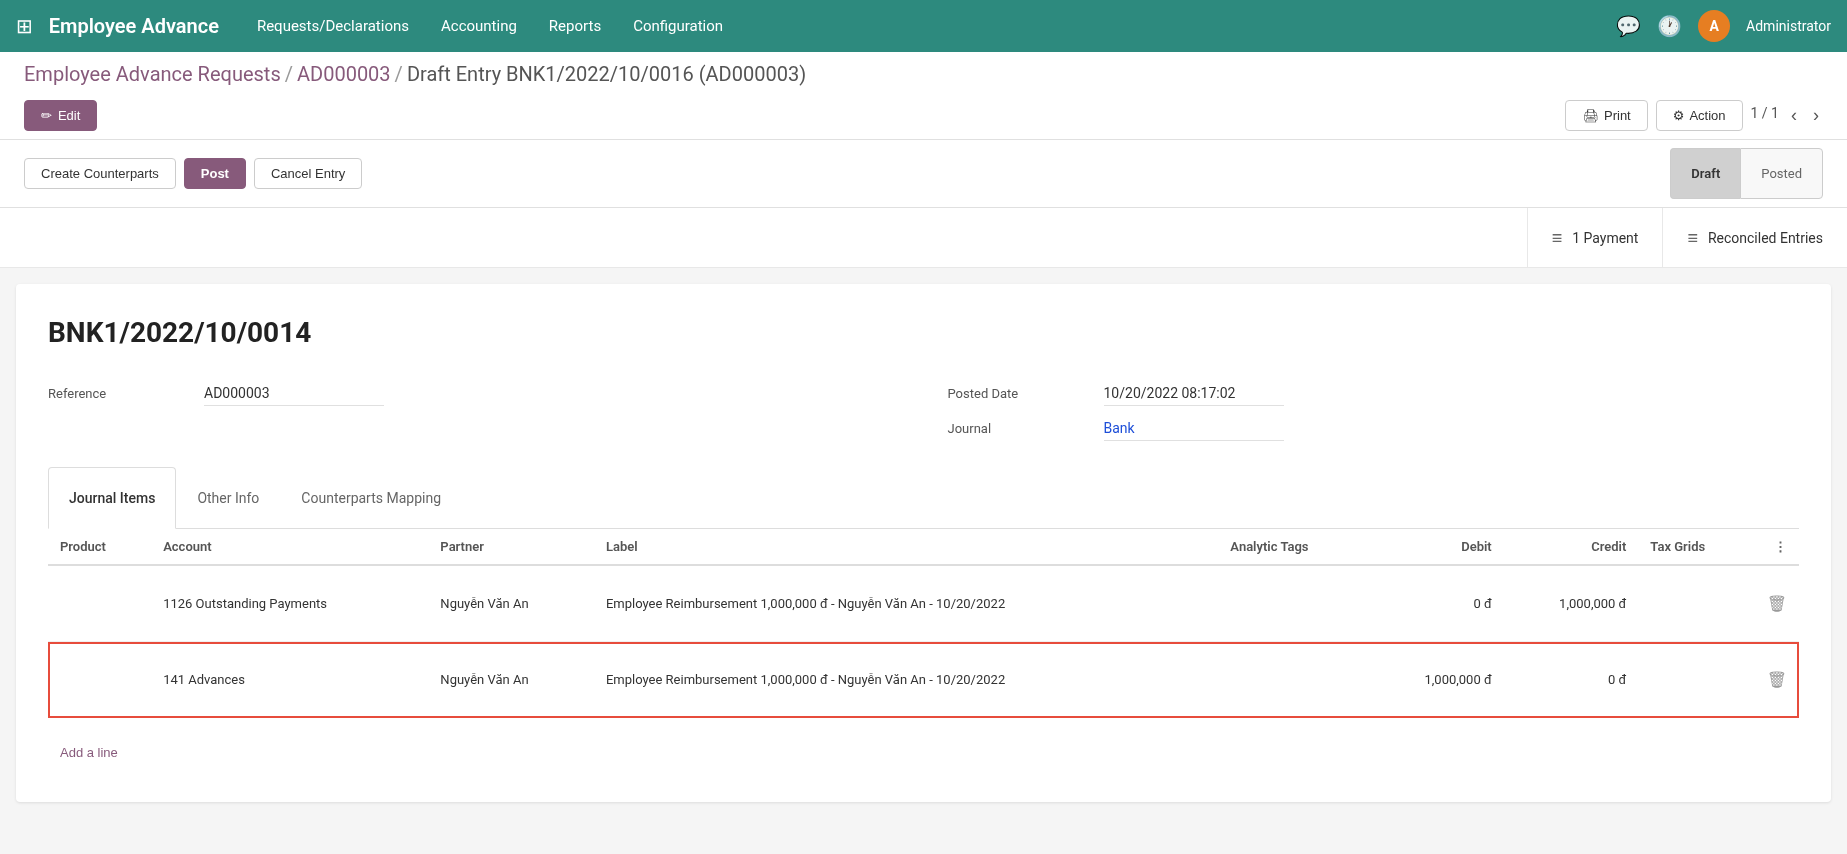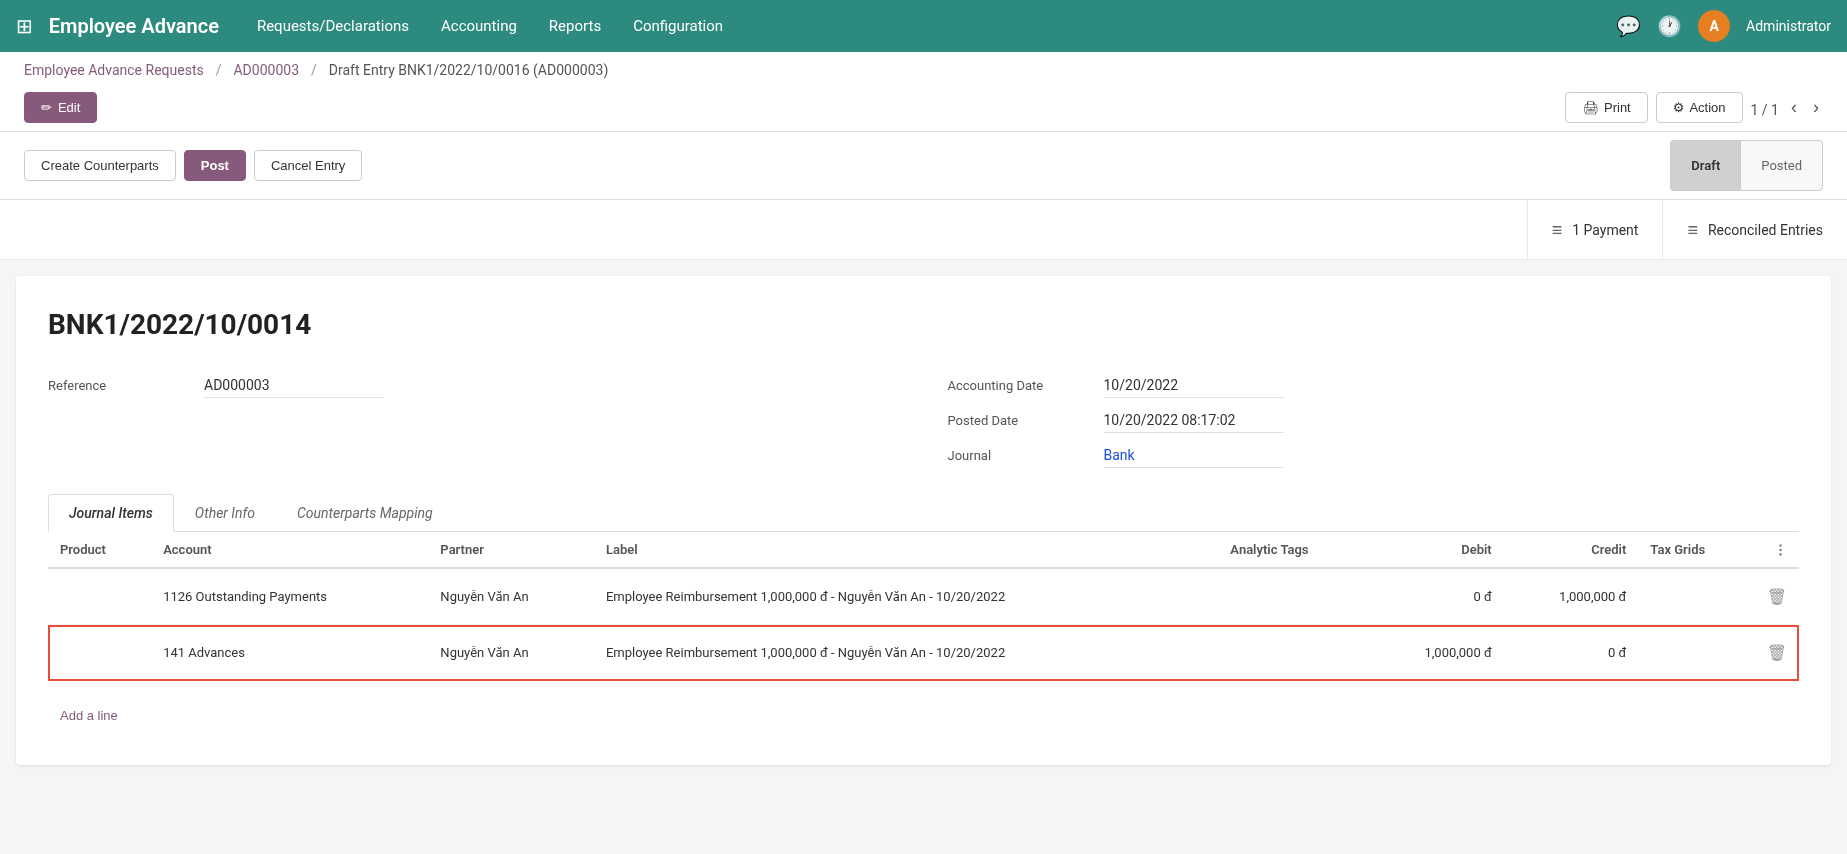--- a/index.html
+++ b/index.html
@@ -23,21 +23,21 @@
     .topnav-icon { font-size: 20px; cursor: pointer; opacity: 0.9; }
     .topnav-avatar { width: 32px; height: 32px; background: #e67e22; border-radius: 50%; display: flex; align-items: center; justify-content: center; font-weight: bold; font-size: 14px; }
     .topnav-username { font-size: 14px; }
 
     
     .breadcrumb-bar {
       background: white;
       padding: 10px 24px 0 24px;
       border-bottom: 1px solid #e0e0e0;
     }
-    .breadcrumb { display: flex; align-items: center; flex-wrap: wrap; font-size: 14px; color: #666; gap: 12px; padding-bottom: 6px; }
+    .breadcrumb { display: flex; align-items: center; flex-wrap: wrap; font-size: 20px; color: #666; gap: 4px; padding-bottom: 6px; }
     .breadcrumb a { color: #875a7b; text-decoration: none; }
     .breadcrumb-sep { color: #999; }
     .breadcrumb-current { color: #555; }
 
     
     .action-bar {
       background: white;
       padding: 8px 24px;
       display: flex;
       align-items: center;
@@ -56,21 +56,21 @@
     .btn-edit {
       background: #875a7b;
       color: white;
       border-color: #875a7b;
       display: flex;
       align-items: center;
       gap: 6px;
     }
     .btn-print { display: flex; align-items: center; gap: 5px; }
     .btn-action { display: flex; align-items: center; gap: 5px; }
-    .pagination { margin-left: auto; display: flex; align-items: flex-end; gap: 8px; font-size: 14px; color: #555; }
+    .pagination { margin-left: auto; display: flex; align-items: flex-start; gap: 8px; font-size: 14px; color: #555; }
     .pagination-btn { background: none; border: none; cursor: pointer; font-size: 18px; color: #555; padding: 0 4px; }
 
     
     .workflow-bar {
       background: white;
       padding: 8px 24px;
       display: flex;
       align-items: center;
       gap: 8px;
       border-bottom: 1px solid #e0e0e0;
@@ -128,29 +128,28 @@
 
     .form-title { font-size: 28px; font-weight: 700; color: #222; margin-bottom: 32px; }
     .form-field-row { display: flex; align-items: center; gap: 16px; margin-bottom: 10px; }
     .form-label { font-size: 13px; color: #555; min-width: 140px; }
     .form-value { font-size: 14px; color: #333; padding: 4px 0; border-bottom: 1px solid #e0e0e0; min-width: 180px; }
     .form-value-link { color: #1d4ed8; cursor: pointer; }
 
     
     .tabs-container { border-bottom: 1px solid #ddd; margin-top: 16px; display: flex; gap: 0; }
     .tab {
-      padding: 10px 20px;
+      padding: 22px 20px;
       font-size: 14px;
       cursor: pointer;
       border: 1px solid transparent;
       border-bottom: none;
       color: #666;
       background: none;
       margin-bottom: -1px;
-      font-style: italic;
     }
     .tab.active {
       border-color: #ddd;
       border-bottom: 1px solid white;
       background: white;
       color: #333;
       font-weight: 500;
       border-radius: 4px 4px 0 0;
     }
 
@@ -160,21 +159,21 @@
     th {
       text-align: left;
       padding: 10px 12px;
       color: #555;
       font-weight: 600;
       border-bottom: 2px solid #ddd;
       background: white;
       font-size: 13px;
     }
     td {
-      padding: 18px 12px;
+      padding: 28px 12px;
       border-bottom: 1px solid #f0f0f0;
       color: #333;
     }
     .td-right { text-align: right; }
     .td-trash { color: #999; cursor: pointer; font-size: 16px; text-align: right; }
     .col-menu { width: 30px; text-align: right; }
 
     .add-line { padding: 26px 12px; }
     .add-line-btn { color: #875a7b; cursor: pointer; background: none; border: none; font-size: 13px; text-decoration: none; }
 
@@ -263,24 +262,20 @@
     <div style="display: grid; grid-template-columns: 1fr 1fr; gap: 0 48px; margin-bottom: 16px;">
 
       <div>
         <div class="form-field-row">
           <span class="form-label">Reference</span>
           <span class="form-value">AD000003</span>
         </div>
       </div>
 
       <div>
-        <div class="form-field-row">
-          <span class="form-label">Accounting Date</span>
-          <span class="form-value">10/20/2022</span>
-        </div>
         <div class="form-field-row">
           <span class="form-label">Posted Date</span>
           <span class="form-value">10/20/2022 08:17:02</span>
         </div>
         <div class="form-field-row">
           <span class="form-label">Journal</span>
           <span class="form-value form-value-link">Bank</span>
         </div>
       </div>
     </div>

